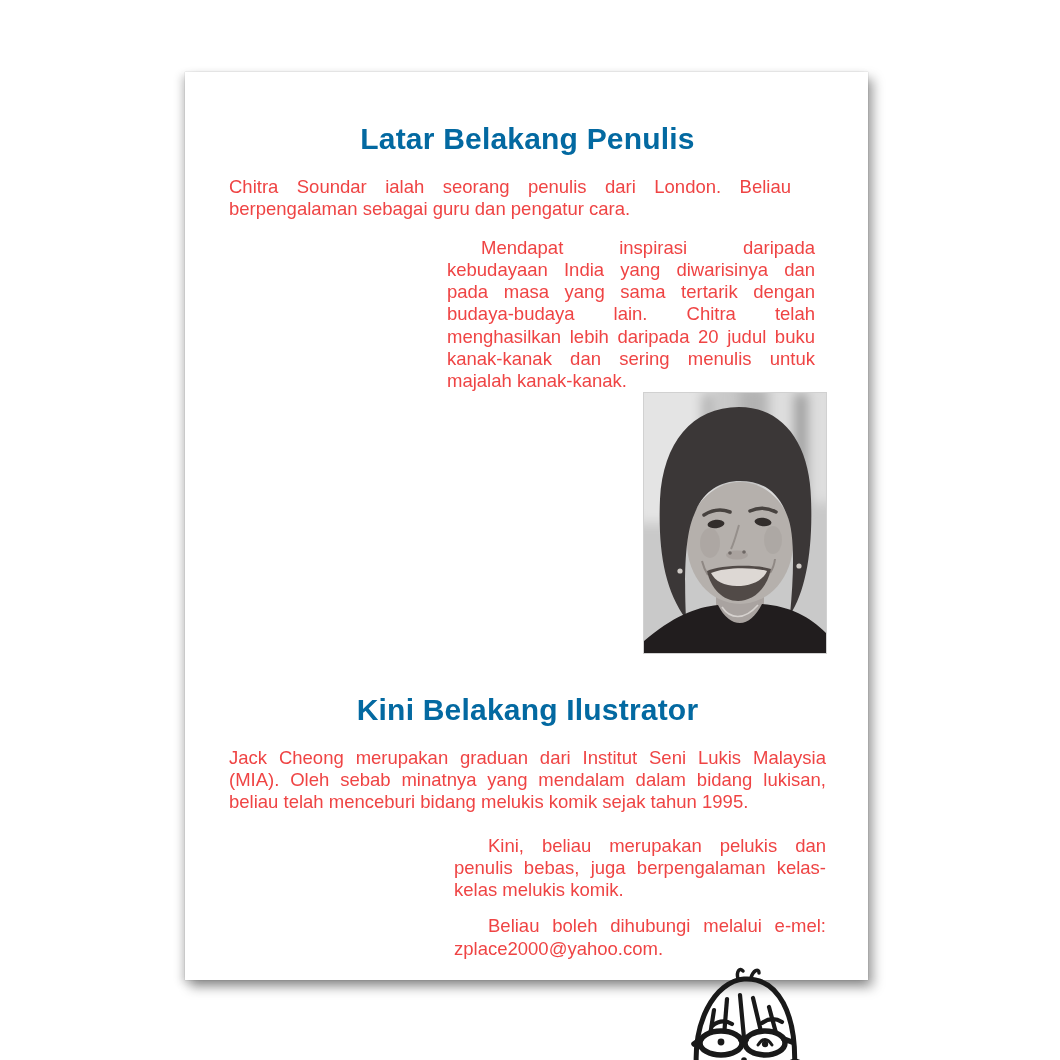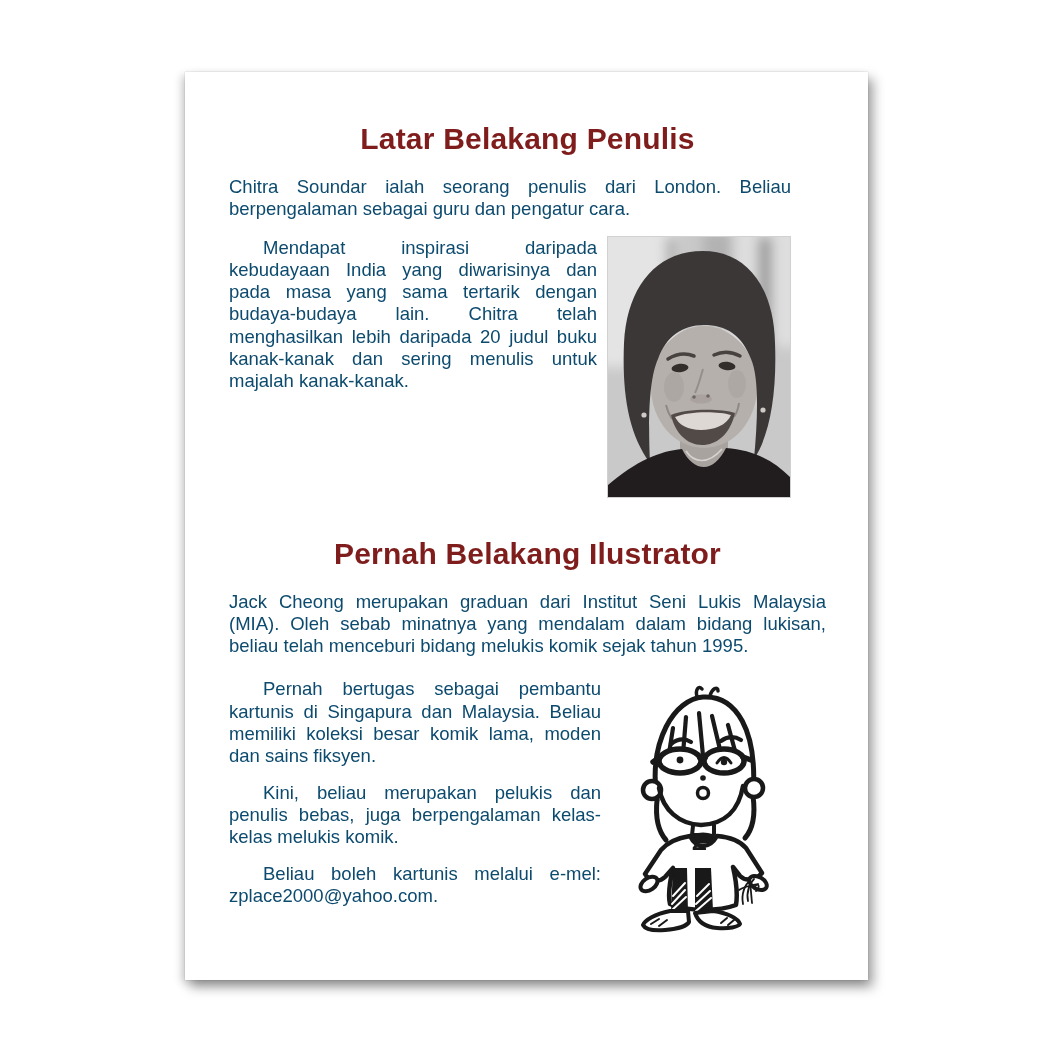--- a/index.html
+++ b/index.html
@@ -28,33 +28,33 @@
                 -4px 3px 8px rgba(0,0,0,0.15),
                 0 0 1px rgba(0,0,0,0.25);
   }
   .section-title {
     margin: 0;
     text-align: center;
     font-size: 30px;
     line-height: 33px;
     font-weight: 700;
     letter-spacing: 0.2px;
-    color: #7f1d1d;
+    color: #0369a1;
   }
   .section-title.second { margin-top: 40px; }
   .body-text {
     font-size: 18.5px;
     line-height: 22.3px;
-    color: #0c4a6e;
+    color: #ef4444;
     text-align: justify;
     margin: 0;
   }
   .indent { text-indent: 34px; }
   .p-author-intro { margin-top: 21px; max-width: 562px; }
-  .media-row { display: flex; align-items: flex-start; }
+  .media-row { display: flex; align-items: flex-end; flex-direction: column; }
   .author-row { margin-top: 16px; }
   .author-row .col-text { width: 368px; margin-right: 11px; flex: none; }
   .photo-frame {
     width: 182px; height: 260px; flex: none;
     outline: 1px solid rgba(0,0,0,0.18);
     overflow: hidden;
   }
   .p-illu-intro { margin-top: 21px; }
   .illu-row { margin-top: 21px; }
   .illu-row .col-text { width: 372px; flex: none; }
@@ -123,29 +123,28 @@
             <circle cx="155" cy="173" r="2.6" fill="#cfcac6"></circle>
 
             <path d="M 0 260 L 0 248 C 28 224 52 214 74 212 C 80 224 88 230 96 230 C 104 230 112 223 118 211 C 146 213 166 224 182 240 L 182 260 Z" fill="#211d1e"></path>
             <path d="M 78 214 C 86 226 100 228 114 212" stroke="#d6d2cf" stroke-width="1.6" fill="none"></path>
           </svg>
         </div>
       </div>
     </div>
 
     <div>
-      <h1 class="section-title second">Pernah Belakang Ilustrator</h1>
+      <h1 class="section-title second">Kini Belakang Ilustrator</h1>
 
       <p class="body-text p-illu-intro">Jack Cheong merupakan graduan dari Institut Seni Lukis Malaysia (MIA). Oleh sebab minatnya yang mendalam dalam bidang lukisan, beliau telah menceburi bidang melukis komik sejak tahun 1995.</p>
 
       <div class="media-row illu-row">
         <div class="col-text">
-          <p class="body-text indent">Pernah bertugas sebagai pembantu kartunis di Singapura dan Malaysia. Beliau memiliki koleksi besar komik lama, moden dan sains fiksyen.</p>
           <p class="body-text indent">Kini, beliau merupakan pelukis dan penulis bebas, juga berpengalaman kelas-kelas melukis komik.</p>
-          <p class="body-text indent">Beliau boleh kartunis melalui e-mel: zplace2000@yahoo.com.</p>
+          <p class="body-text indent">Beliau boleh dihubungi melalui e-mel: zplace2000@yahoo.com.</p>
         </div>
 
         <div class="cartoon-frame">
           <svg width="150" height="262" viewBox="0 0 150 262">
             <g stroke="#191919" stroke-linecap="round" stroke-linejoin="round" fill="none">
 
               <path d="M 22 122 C 13 62 40 21 68 19 C 101 17 123 52 118 118" stroke-width="5"></path>
               <path d="M 62 19 C 60 11 64 7 67 11" stroke-width="3.5"></path>
               <path d="M 75 18 C 77 10 83 8 83 13" stroke-width="3.5"></path>
 

